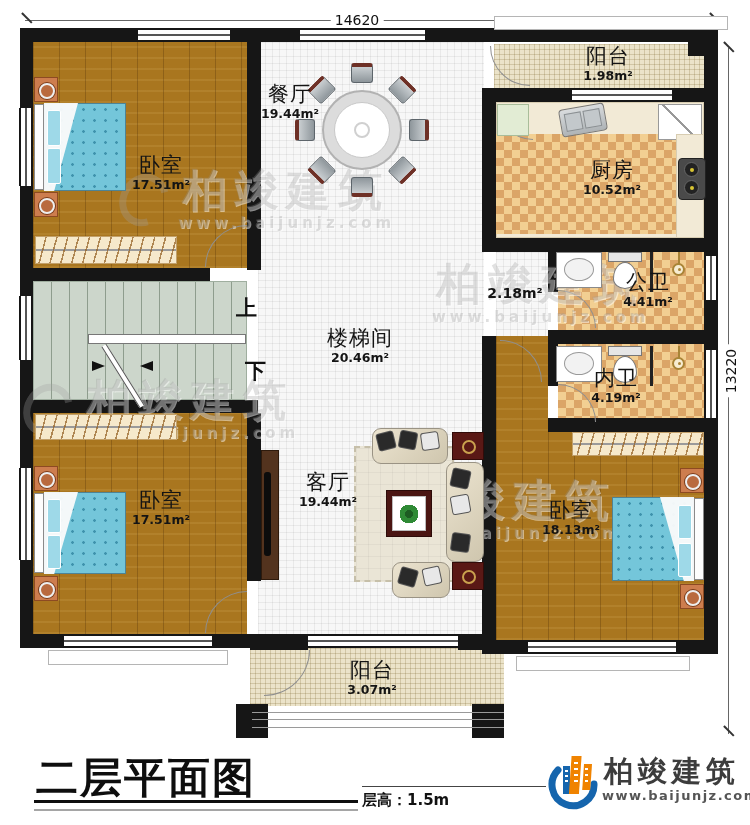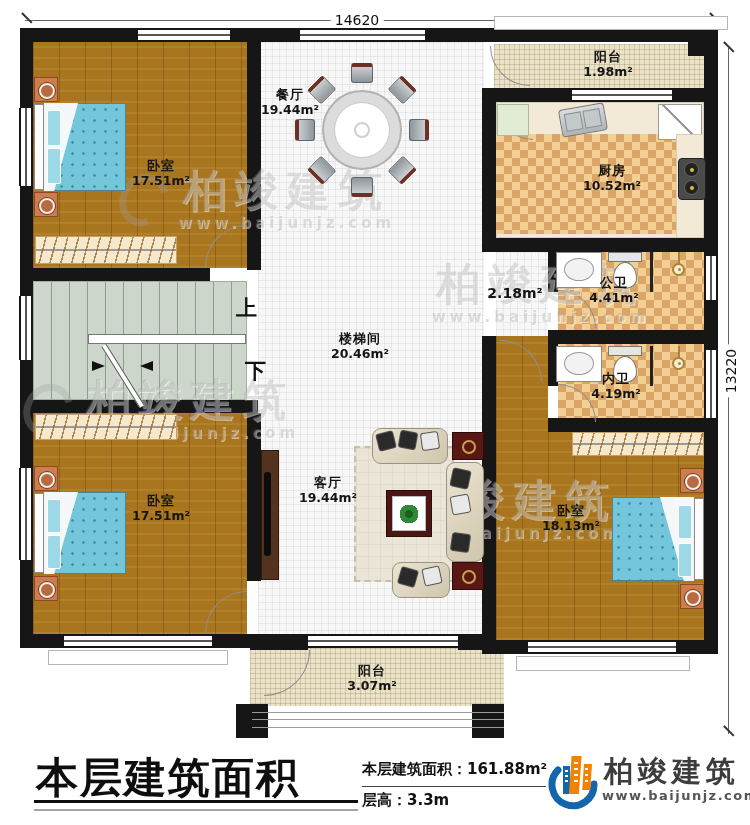--- a/index.html
+++ b/index.html
@@ -35,21 +35,21 @@
   .sill{position:absolute;background:#fff;border:1px solid #b5b5b5;}
   
   .arc{position:absolute;box-sizing:border-box;}
   .arc.tl{border-left:1.5px solid #8f8f8f;border-top:1.5px solid #8f8f8f;border-top-left-radius:100%;}
   .arc.tr{border-right:1.5px solid #8f8f8f;border-top:1.5px solid #8f8f8f;border-top-right-radius:100%;}
   .arc.bl{border-left:1.5px solid #8f8f8f;border-bottom:1.5px solid #8f8f8f;border-bottom-left-radius:100%;}
   .arc.br{border-right:1.5px solid #8f8f8f;border-bottom:1.5px solid #8f8f8f;border-bottom-right-radius:100%;}
   
   .rlabel{position:absolute;transform:translate(-50%,-50%);text-align:center;line-height:1.12;
           white-space:nowrap;color:#141414;}
-  .rlabel .nm{font-size:13px;font-weight:700;letter-spacing:1px;}
+  .rlabel .nm{font-size:21px;font-weight:400;letter-spacing:1px;}
   .rlabel .ar{font-size:12.5px;font-weight:700;}
   .updown{position:absolute;font-size:21px;font-weight:700;}
   
   .dim-line-h{position:absolute;border-top:1px solid #666;}
   .dim-line-v{position:absolute;border-left:1px solid #666;}
   .tick{position:absolute;width:14px;height:1.6px;background:#333;transform:rotate(45deg);}
   .dim-text{position:absolute;font-size:14px;color:#111;background:#fff;padding:0 4px;
             transform:translate(-50%,-50%);}
   .dim-text.vert{transform:translate(-50%,-50%) rotate(-90deg);}
   
@@ -344,21 +344,21 @@
     <div class="nm">阳台</div>
     <div class="ar">1.98m²</div>
   </div>
   <div class="rlabel" style="left:612px;top:178px;">
     <div class="nm">厨房</div>
     <div class="ar">10.52m²</div>
   </div>
   <div class="rlabel" style="left:515px;top:294px;">
     <div class="ar" style="font-size:14px;">2.18m²</div>
   </div>
-  <div class="rlabel" style="left:614px;top:290px;">
+  <div class="rlabel" style="left:648px;top:290px;">
     <div class="nm">公卫</div>
     <div class="ar">4.41m²</div>
   </div>
   <div class="rlabel" style="left:616px;top:386px;">
     <div class="nm">内卫</div>
     <div class="ar">4.19m²</div>
   </div>
   <div class="rlabel" style="left:360px;top:346px;">
     <div class="nm">楼梯间</div>
     <div class="ar">20.46m²</div>
@@ -373,29 +373,26 @@
   </div>
   <div class="rlabel" style="left:571px;top:518px;">
     <div class="nm">卧室</div>
     <div class="ar">18.13m²</div>
   </div>
   <div class="rlabel" style="left:372px;top:678px;">
     <div class="nm">阳台</div>
     <div class="ar">3.07m²</div>
   </div>
 
-  <div class="f-title" style="left:36px;top:750px;">本层建筑面积</div>
+  <div class="f-title" style="left:36px;top:750px;">二层平面图</div>
   <div class="f-line1" style="left:34px;top:800px;width:324px;height:3px;"></div>
   <div class="f-line2" style="left:34px;top:809px;width:324px;height:2px;"></div>
-  <div class="f-info" style="left:362px;top:760px;">
-    <span>本层建筑面积：</span><span>161.88m²</span>
-  </div>
   <div class="f-div" style="left:362px;top:786px;width:184px;height:1px;"></div>
   <div class="f-info" style="left:362px;top:791px;">
-    <span>层高：</span><span>3.3m</span>
+    <span>层高：</span><span>1.5m</span>
   </div>
   <svg class="abs" style="left:546px;top:750px;" width="54" height="62" viewBox="0 0 54 62">
     <path d="M12 20 A 21 21 0 1 0 48 34" fill="none" stroke="#1565ad" stroke-width="7" stroke-linecap="round"></path>
     <rect x="17" y="16" width="7" height="28" fill="#1565ad"></rect>
     <rect x="26" y="6" width="10" height="38" fill="#f08300" transform="skewX(-4)"></rect>
     <rect x="39" y="14" width="8" height="26" fill="#f08300" transform="skewX(-4)"></rect>
     <g fill="#ffffff">
       <rect x="19" y="20" width="3" height="2"></rect>
         <rect x="19" y="25" width="3" height="2"></rect>
         <rect x="19" y="30" width="3" height="2"></rect>

